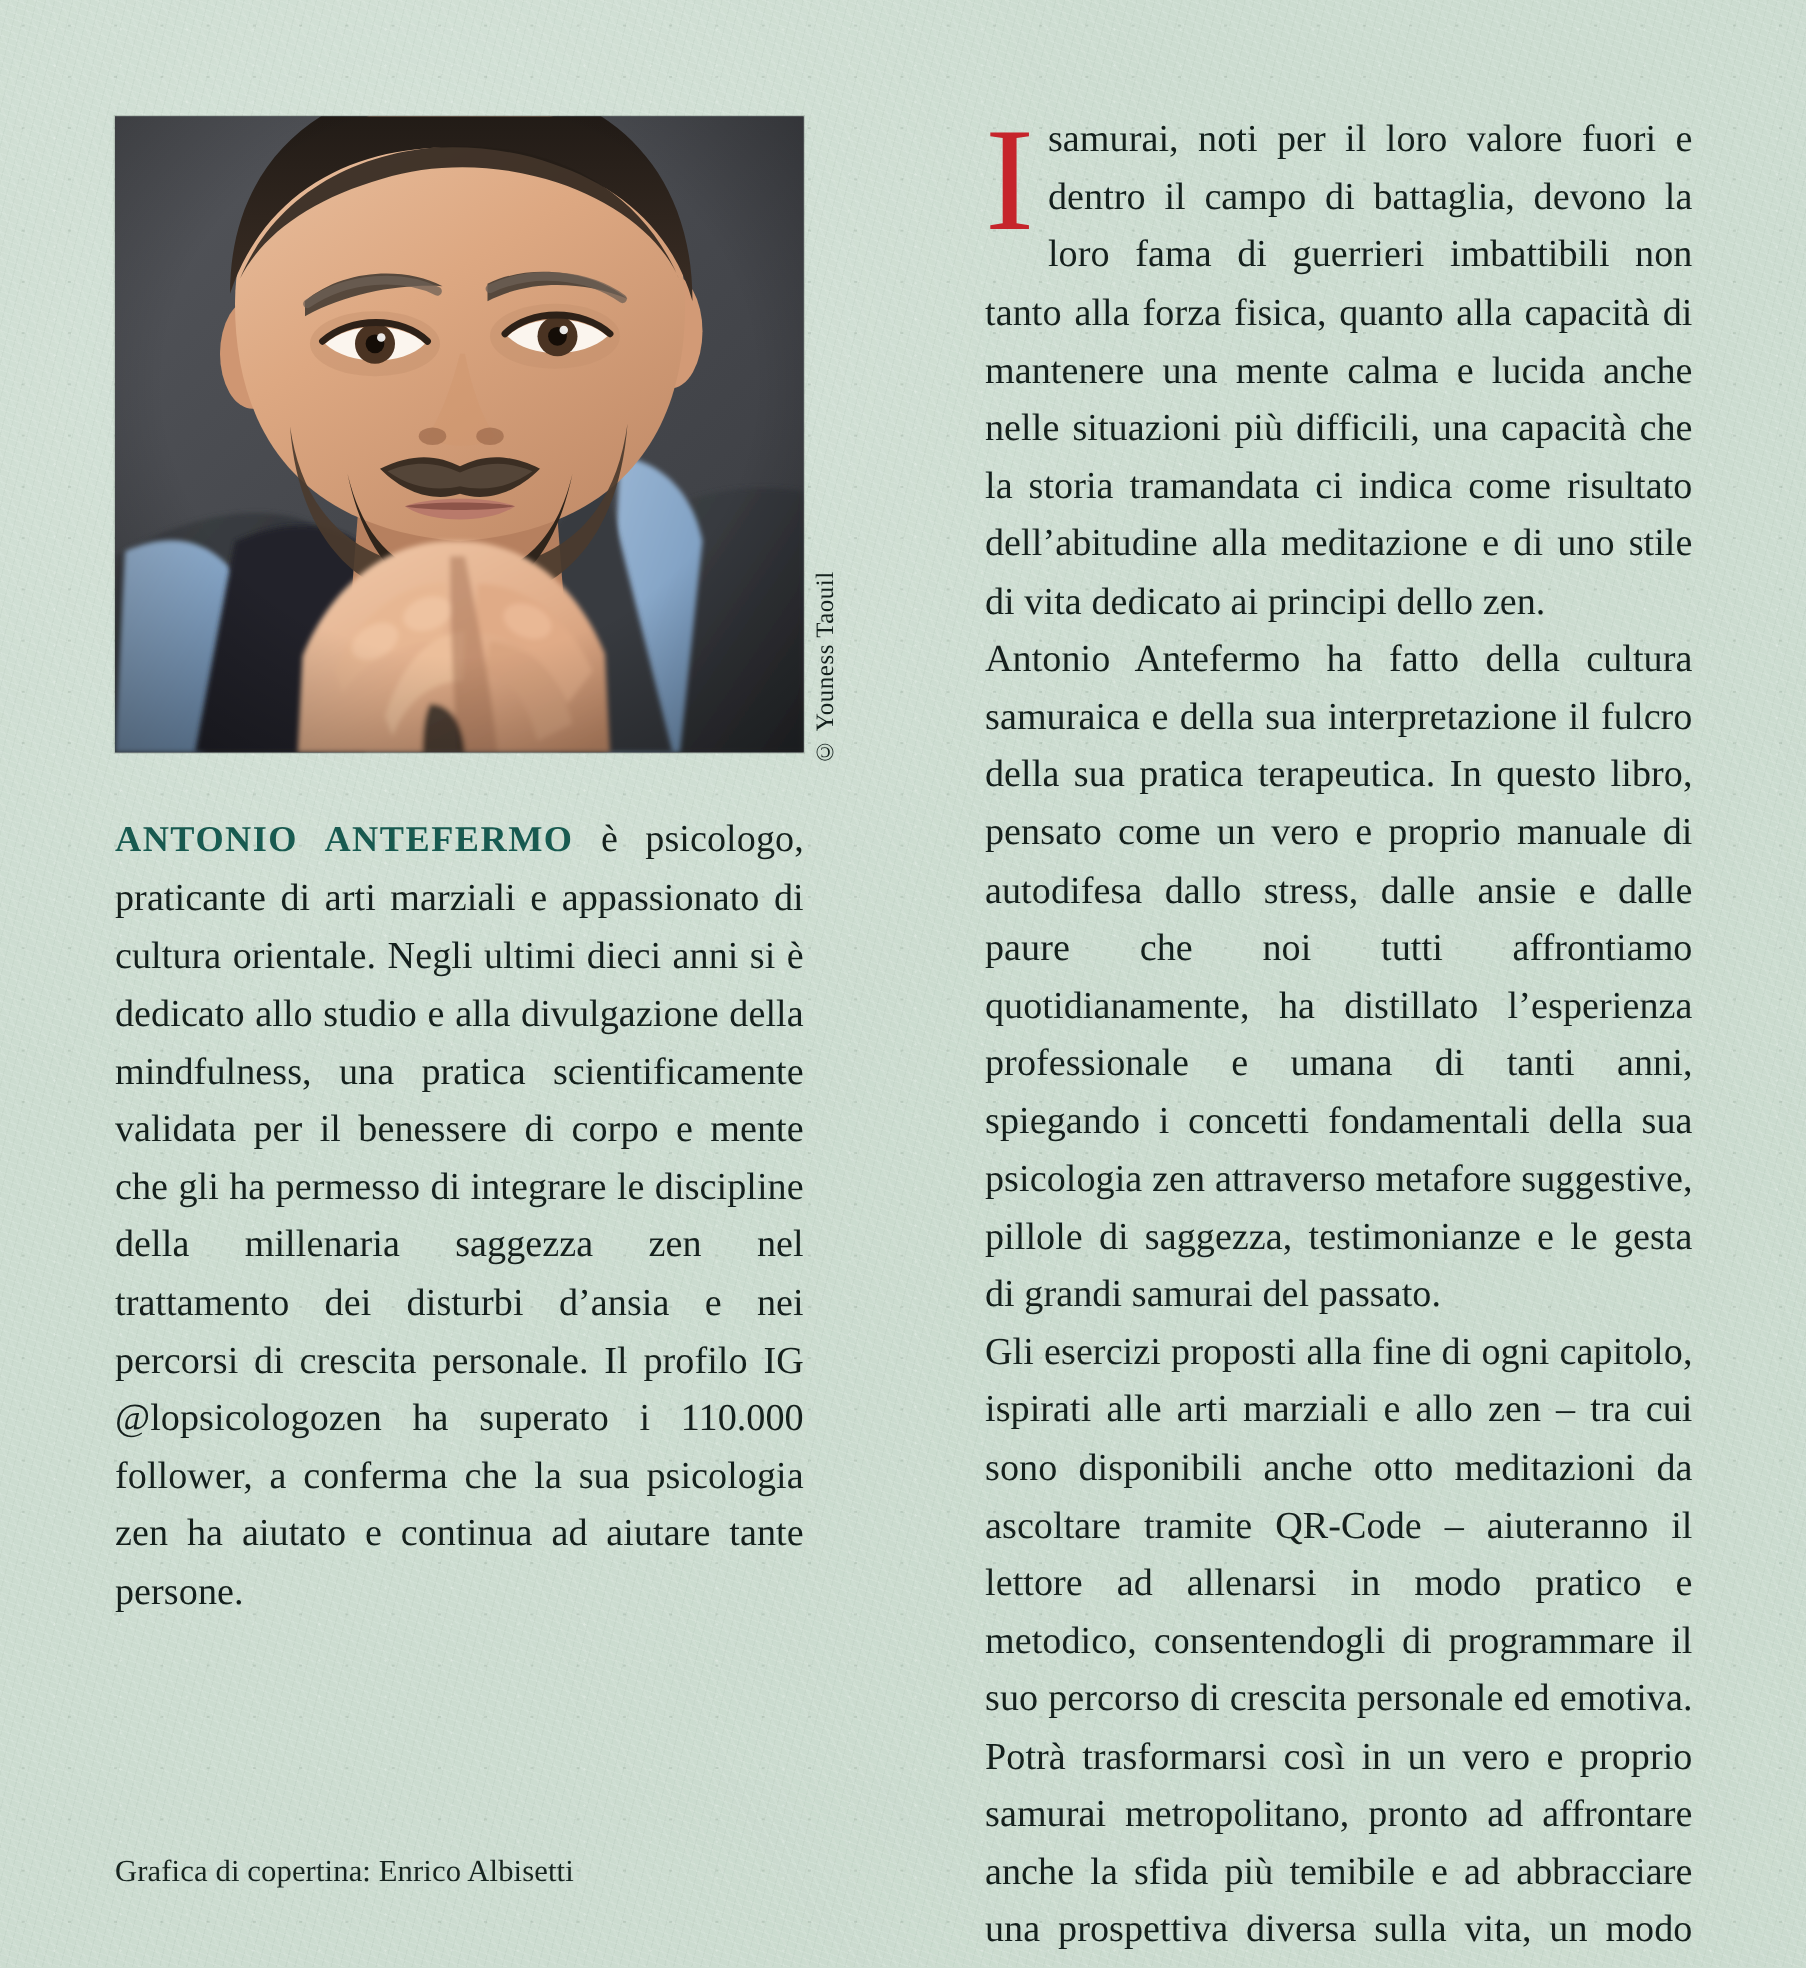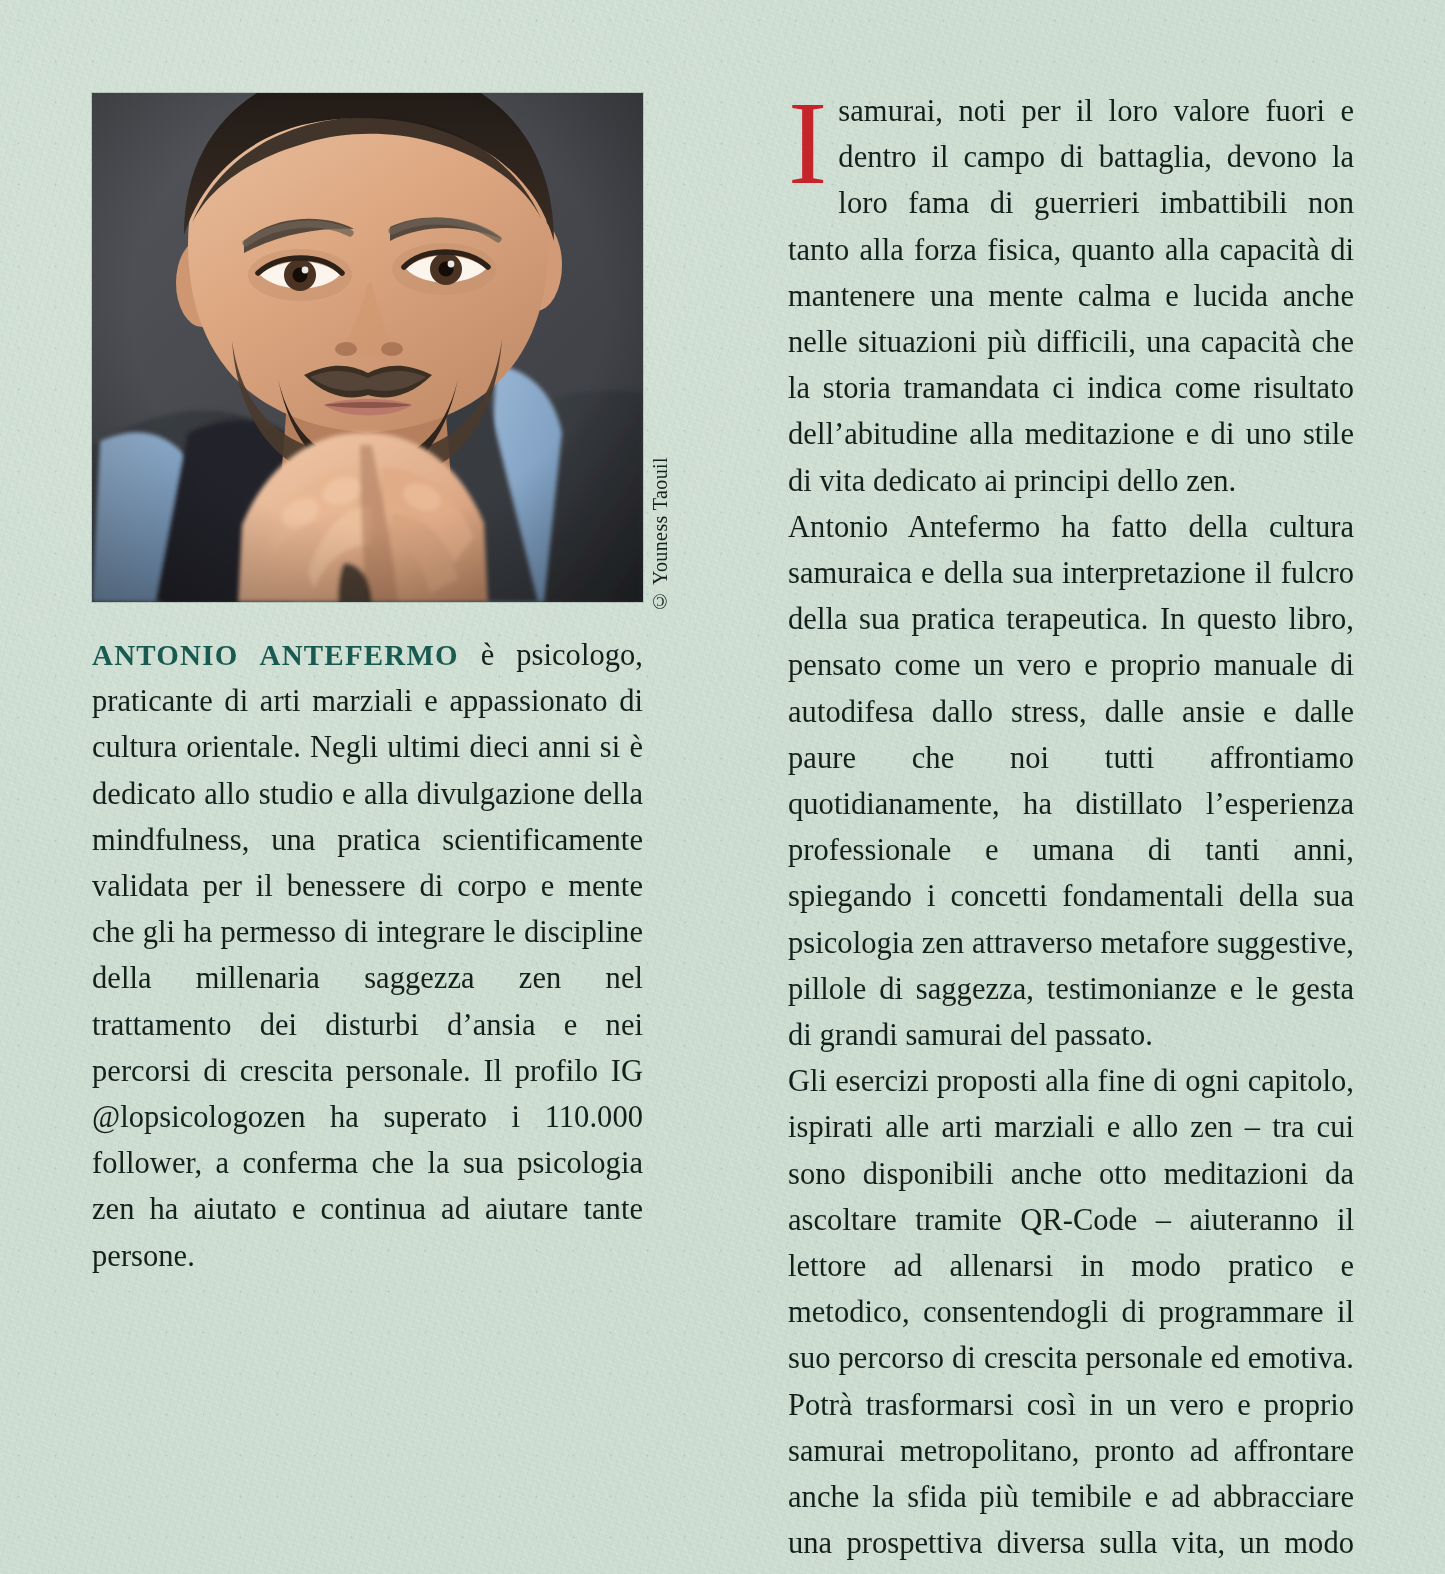--- a/index.html
+++ b/index.html
@@ -86,21 +86,21 @@
     letter-spacing: .4px;
     color: #13201d;
     writing-mode: vertical-rl;
     transform: rotate(180deg);
     white-space: nowrap;
     line-height: 24px;
   }
 
   
   .bio {
-    margin-top: 30px;
+    margin-top: 46px;
     font-size: 30.5px;
     line-height: 46.2px;
     color: #141f1c;
     text-align: justify;
     text-justify: inter-word;
     hyphens: manual;
     letter-spacing: .05px;
   }
   .bio .author-name {
     font-weight: bold;
@@ -284,14 +284,15 @@
   </div>
 
   <div class="photo-credit">© Youness Taouil</div>
 
   <div class="col-right blurb">
     <p><span class="dropcap">I</span><span>samurai, noti per il loro valore fuori e dentro il campo di battaglia, devono la loro fama di guerrieri imbattibili non tanto alla forza fisica, quanto alla capacità di mantenere una mente calma e lucida anche nelle situazioni più difficili, una capacità che la storia tramandata ci indica come risultato dell’abitudine alla meditazione e di uno stile di vita dedicato ai principi dello zen.</span></p>
     <p>Antonio Antefermo ha fatto della cultura samuraica e della sua interpretazione il fulcro della sua pratica terapeutica. In questo libro, pensato come un vero e proprio manuale di autodifesa dallo stress, dalle ansie e dalle paure che noi tutti affrontiamo quotidianamente, ha distillato l’esperienza professionale e umana di tanti anni, spiegando i concetti fondamentali della sua psicologia zen attraverso metafore suggestive, pillole di saggezza, testimonianze e le gesta di grandi samurai del passato.</p>
     <p>Gli esercizi proposti alla fine di ogni capitolo, ispirati alle arti marziali e allo zen – tra cui sono disponibili anche otto meditazioni da ascoltare tramite QR-Code – aiuteranno il lettore ad allenarsi in modo pratico e metodico, consentendogli di programmare il suo percorso di crescita personale ed emotiva. Potrà trasformarsi così in un vero e proprio samurai metropolitano, pronto ad affrontare anche la sfida più temibile e ad abbracciare una prospettiva diversa sulla vita, un modo più appagante di stare al mondo senza perdere nemmeno un istante.</p>
   </div>
 
+  <div class="cover-credit">Grafica di copertina: Enrico Albisetti</div>
 
 </div>
 
 </body></html>

